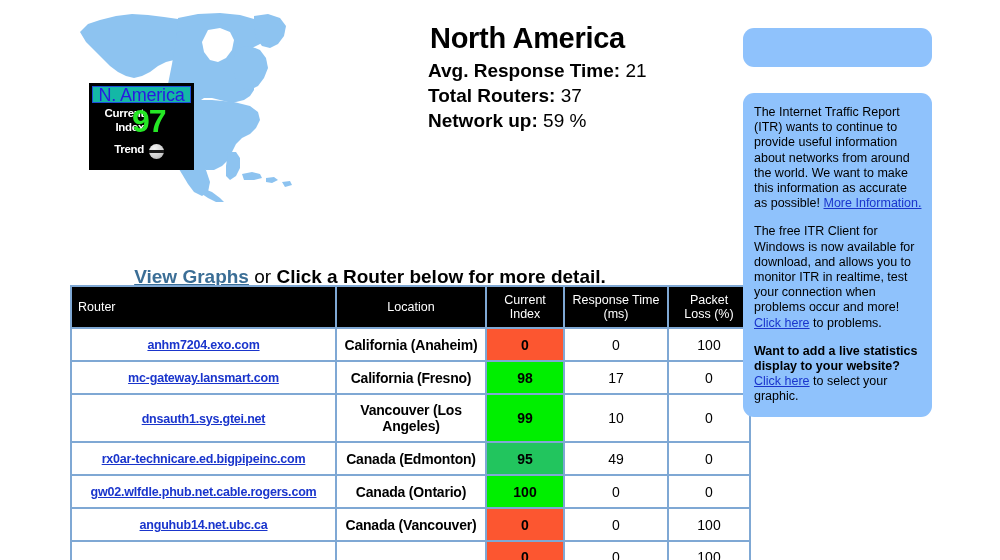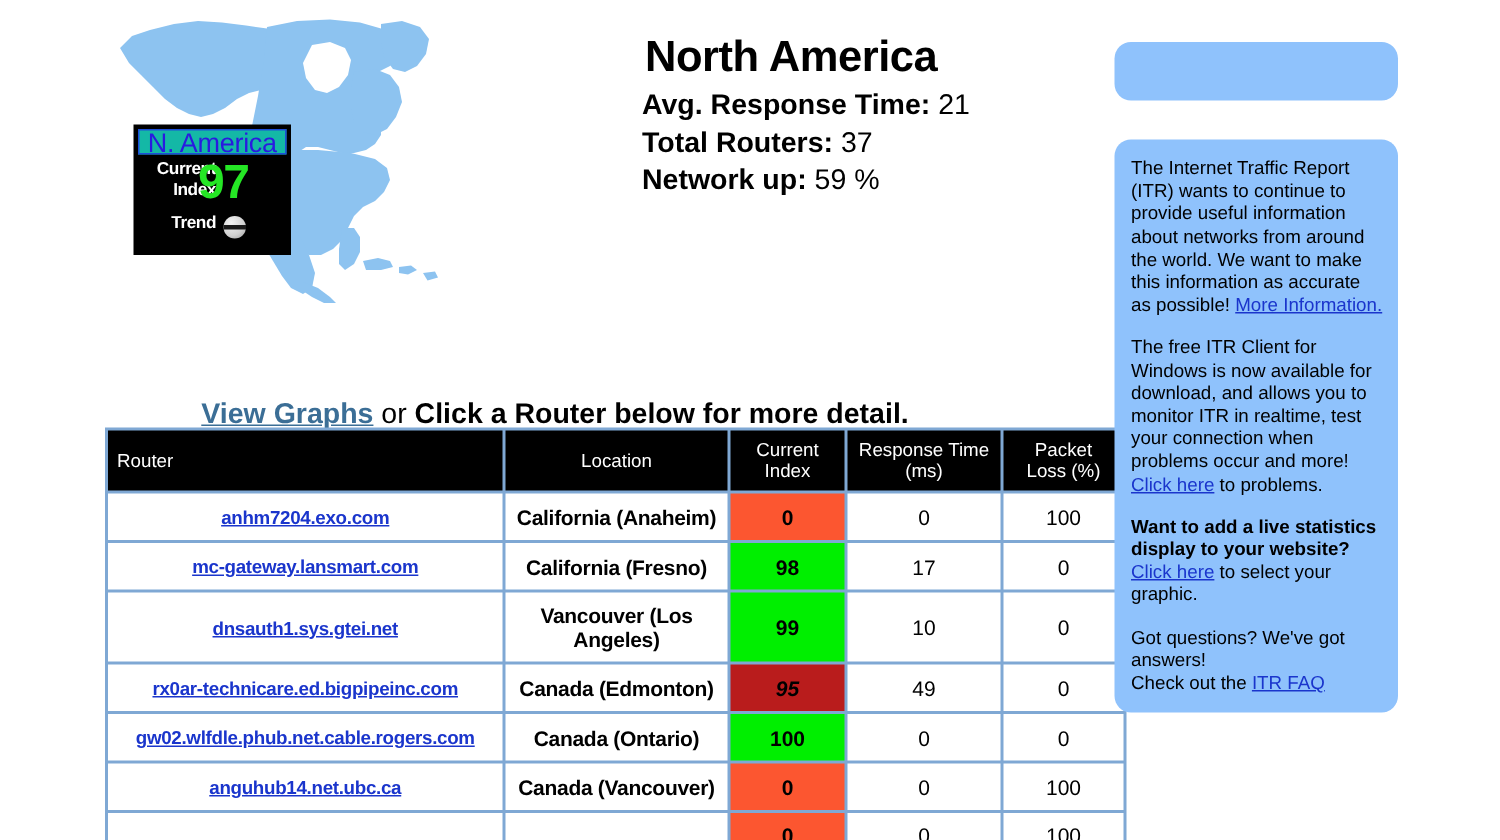--- a/index.html
+++ b/index.html
@@ -392,21 +392,21 @@
         <td class="idx-cell" style="background: rgb(0, 239, 0);">99</td>
         <td class="num-cell">10</td>
         <td class="num-cell">0</td>
       </tr>
 
       <tr>
         <td class="router-cell">
           <a href="#">rx0ar-technicare.ed.bigpipeinc.com</a>
         </td>
         <td class="loc-cell">Canada (Edmonton)</td>
-        <td class="idx-cell" style="background: #b91c1c; font-style: italic;">95</td>
+        <td class="idx-cell" style="background: #22c55e;">95</td>
         <td class="num-cell">49</td>
         <td class="num-cell">0</td>
       </tr>
 
       <tr>
         <td class="router-cell">
           <a href="#">gw02.wlfdle.phub.net.cable.rogers.com</a>
         </td>
         <td class="loc-cell">Canada (Ontario)</td>
         <td class="idx-cell" style="background: rgb(0, 239, 0);">100</td>
@@ -449,18 +449,14 @@
     <p>
       <span>The free ITR Client for Windows is now available for download, and allows you to monitor ITR in realtime, test your connection when problems occur and more!</span>
       <a href="#">Click here</a><span> to problems.</span>
     </p>
 
     <p>
       <span class="bold">Want to add a live statistics display to your website?</span>
       <a href="#">Click here</a><span> to select your graphic.</span>
     </p>
 
-    <p>
-      <span>Got questions? We've got answers!</span><br>
-      <span>Check out the </span><a href="#">ITR FAQ</a>
-    </p>
   </div>
 </div>
 
 </body></html>

